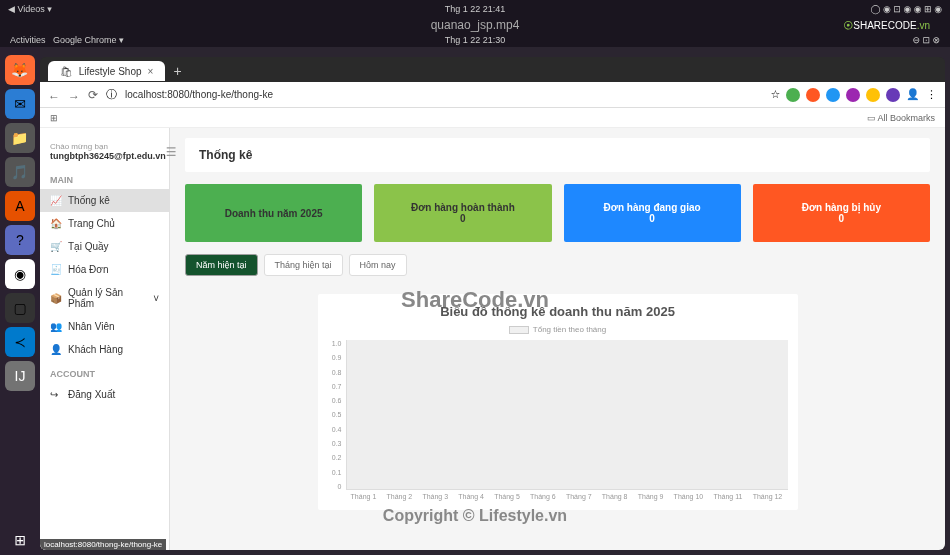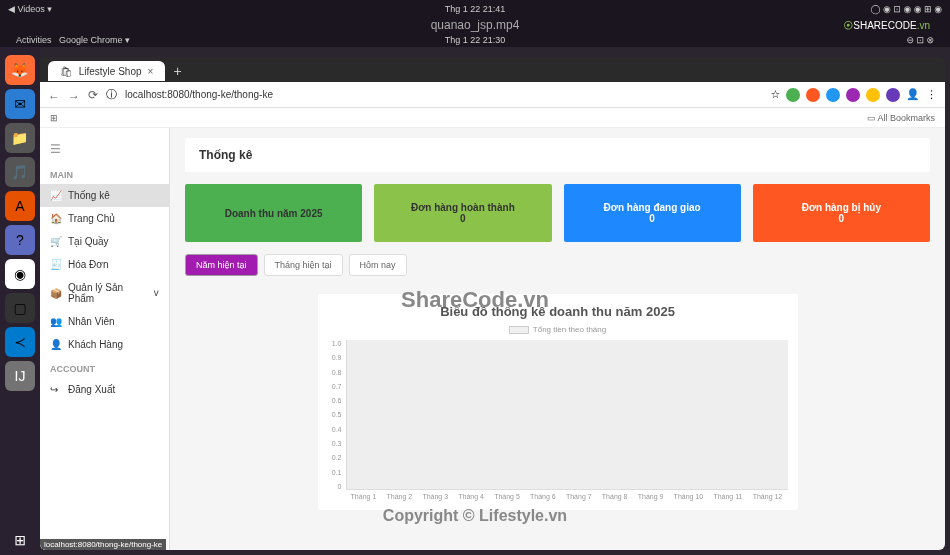--- a/index.html
+++ b/index.html
@@ -1,21 +1,21 @@
 <!DOCTYPE html>
 <html><head>
 <meta charset="utf-8">
 <style>
 *{margin:0;padding:0;box-sizing:border-box;font-family:Arial,sans-serif}
 body{width:950px;height:555px;background:#2b2530;overflow:hidden;position:relative;font-size:11px}
 .top-bar{height:18px;background:#1a151f;display:flex;align-items:center;justify-content:space-between;padding:0 8px;color:#ccc;font-size:9px}
 .top-bar-left{display:flex;gap:6px;align-items:center}
 .top-bar-center{position:absolute;left:50%;transform:translateX(-50%)}
 .file-title{height:15px;background:#1a151f;text-align:center;color:#aaa;font-size:12px;line-height:15px}
-.activities-bar{height:14px;background:#1a151f;display:flex;align-items:center;justify-content:space-between;padding:0 16px;color:#ccc;font-size:9px}
+.activities-bar{height:14px;background:#1a151f;display:flex;align-items:center;justify-content:space-between;padding:0 10px;color:#ccc;font-size:9px}
 .watermark-logo{position:absolute;top:20px;right:20px;color:#8bc34a;font-size:10px;font-weight:normal;z-index:100}
 .watermark-logo span{color:#fff}
 .dock{position:absolute;left:0;top:47px;width:40px;height:508px;background:#2a2130;display:flex;flex-direction:column;align-items:center;padding-top:8px;gap:4px}
 .dock-item{width:30px;height:30px;border-radius:6px;display:flex;align-items:center;justify-content:center;font-size:14px}
 .di-ff{background:#ff6b35}
 .di-fl{background:#2b7dd4}
 .di-fo{background:#555}
 .di-st{background:#e65100}
 .di-hp{background:#5c6bc0}
 .di-ch{background:#fff}
@@ -47,21 +47,21 @@
 .main-area{flex:1;padding:10px 15px;overflow:auto}
 .page-header{background:#fff;padding:10px 14px;font-weight:bold;font-size:12px;color:#333;border-radius:2px;margin-bottom:12px}
 .cards{display:flex;gap:12px;margin-bottom:12px}
 .card{flex:1;height:58px;border-radius:2px;display:flex;flex-direction:column;align-items:center;justify-content:center;color:#333;font-size:10px;font-weight:bold}
 .card-green{background:#4caf50}
 .card-lime{background:#8bc34a}
 .card-blue{background:#1e88ff;color:#fff}
 .card-orange{background:#ff5722;color:#fff}
 .filter-btns{display:flex;gap:6px;margin-bottom:18px}
 .filter-btn{padding:5px 10px;background:#fff;border:1px solid #ddd;border-radius:3px;font-size:9px;color:#666;cursor:pointer}
-.filter-btn.active{background:#a21caf;color:#fff;border-color:#9e9e9e}
+.filter-btn.active{background:#14532d;color:#fff;border-color:#9e9e9e}
 .chart-container{background:#fff;padding:10px;border-radius:2px;max-width:480px;margin:0 auto;position:relative}
 .chart-title{text-align:center;font-size:13px;font-weight:bold;color:#555;margin-bottom:6px}
 .chart-legend{text-align:center;font-size:8px;color:#999;margin-bottom:6px}
 .legend-box{display:inline-block;width:20px;height:8px;background:#f0f0f0;border:1px solid #ccc;vertical-align:middle;margin-right:4px}
 .chart-area{display:flex;height:150px}
 .y-axis{display:flex;flex-direction:column;justify-content:space-between;font-size:7px;color:#999;padding-right:4px;text-align:right;width:18px}
 .grid-area{flex:1;border-left:1px solid #ddd;border-bottom:1px solid #ddd;background-image:linear-gradient(to top,transparent,transparent calc(10% - 1px),#eee calc(10% - 1px),#eee 10%),linear-gradient(to right,transparent,transparent calc(8.33% - 1px),#eee calc(8.33% - 1px),#eee 8.33%);background-size:100% 10%,8.33% 100%}
 .x-axis{display:flex;justify-content:space-around;font-size:7px;color:#999;padding-top:3px;margin-left:18px}
 .watermark-center{position:absolute;top:54%;left:50%;transform:translate(-50%,-50%);font-size:22px;color:#888;font-weight:bold;z-index:50;pointer-events:none;white-space:nowrap}
 .watermark-bottom{position:absolute;bottom:30px;left:50%;transform:translateX(-50%);font-size:16px;color:#888;font-weight:bold;z-index:50;pointer-events:none}
@@ -129,20 +129,24 @@
       <span>⋮</span>
     </div>
   </div>
   <div class="bookmark-bar">
     <span>⊞</span>
     <span>▭ <span>All Bookmarks</span></span>
   </div>
   <div class="page-content">
     <div class="sidebar">
       <div class="sidebar-header">
+        <div>
+          <div class="sidebar-header-text">Chào mừng bạn</div>
+          <div class="sidebar-email">tungbtph36245@fpt.edu.vn</div>
+        </div>
         <span class="hamburger">☰</span>
       </div>
       <div class="section-title">MAIN</div>
       <div class="menu-item active">
           <span class="menu-icon">📈</span>
           <span>Thống kê</span>
         </div>
       <div class="menu-item">
           <span class="menu-icon">🏠</span>
           <span>Trang Chủ</span>

